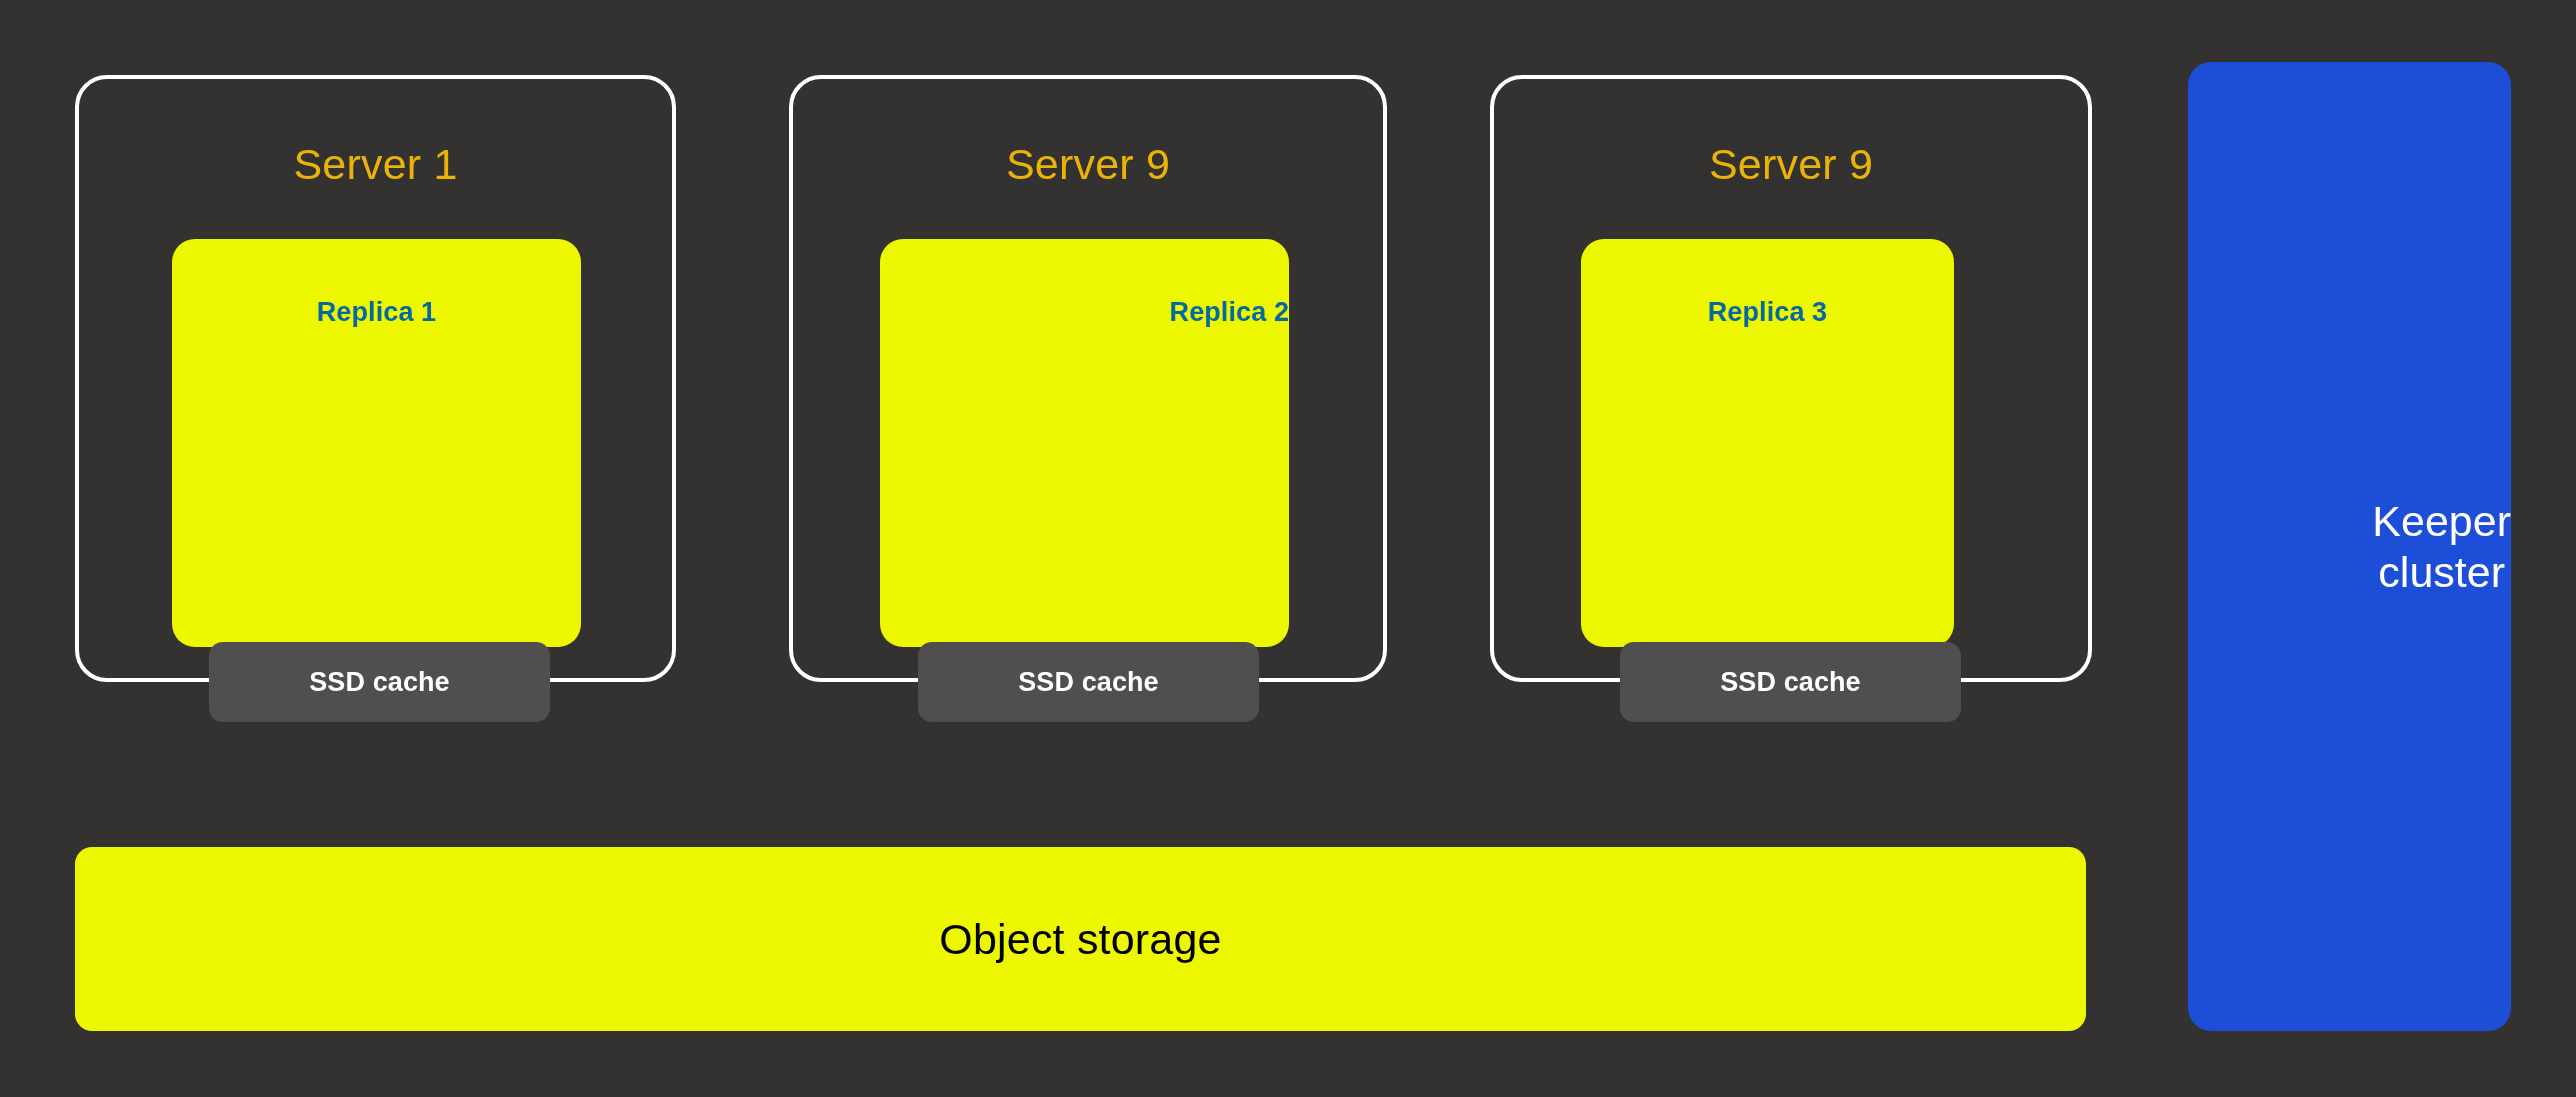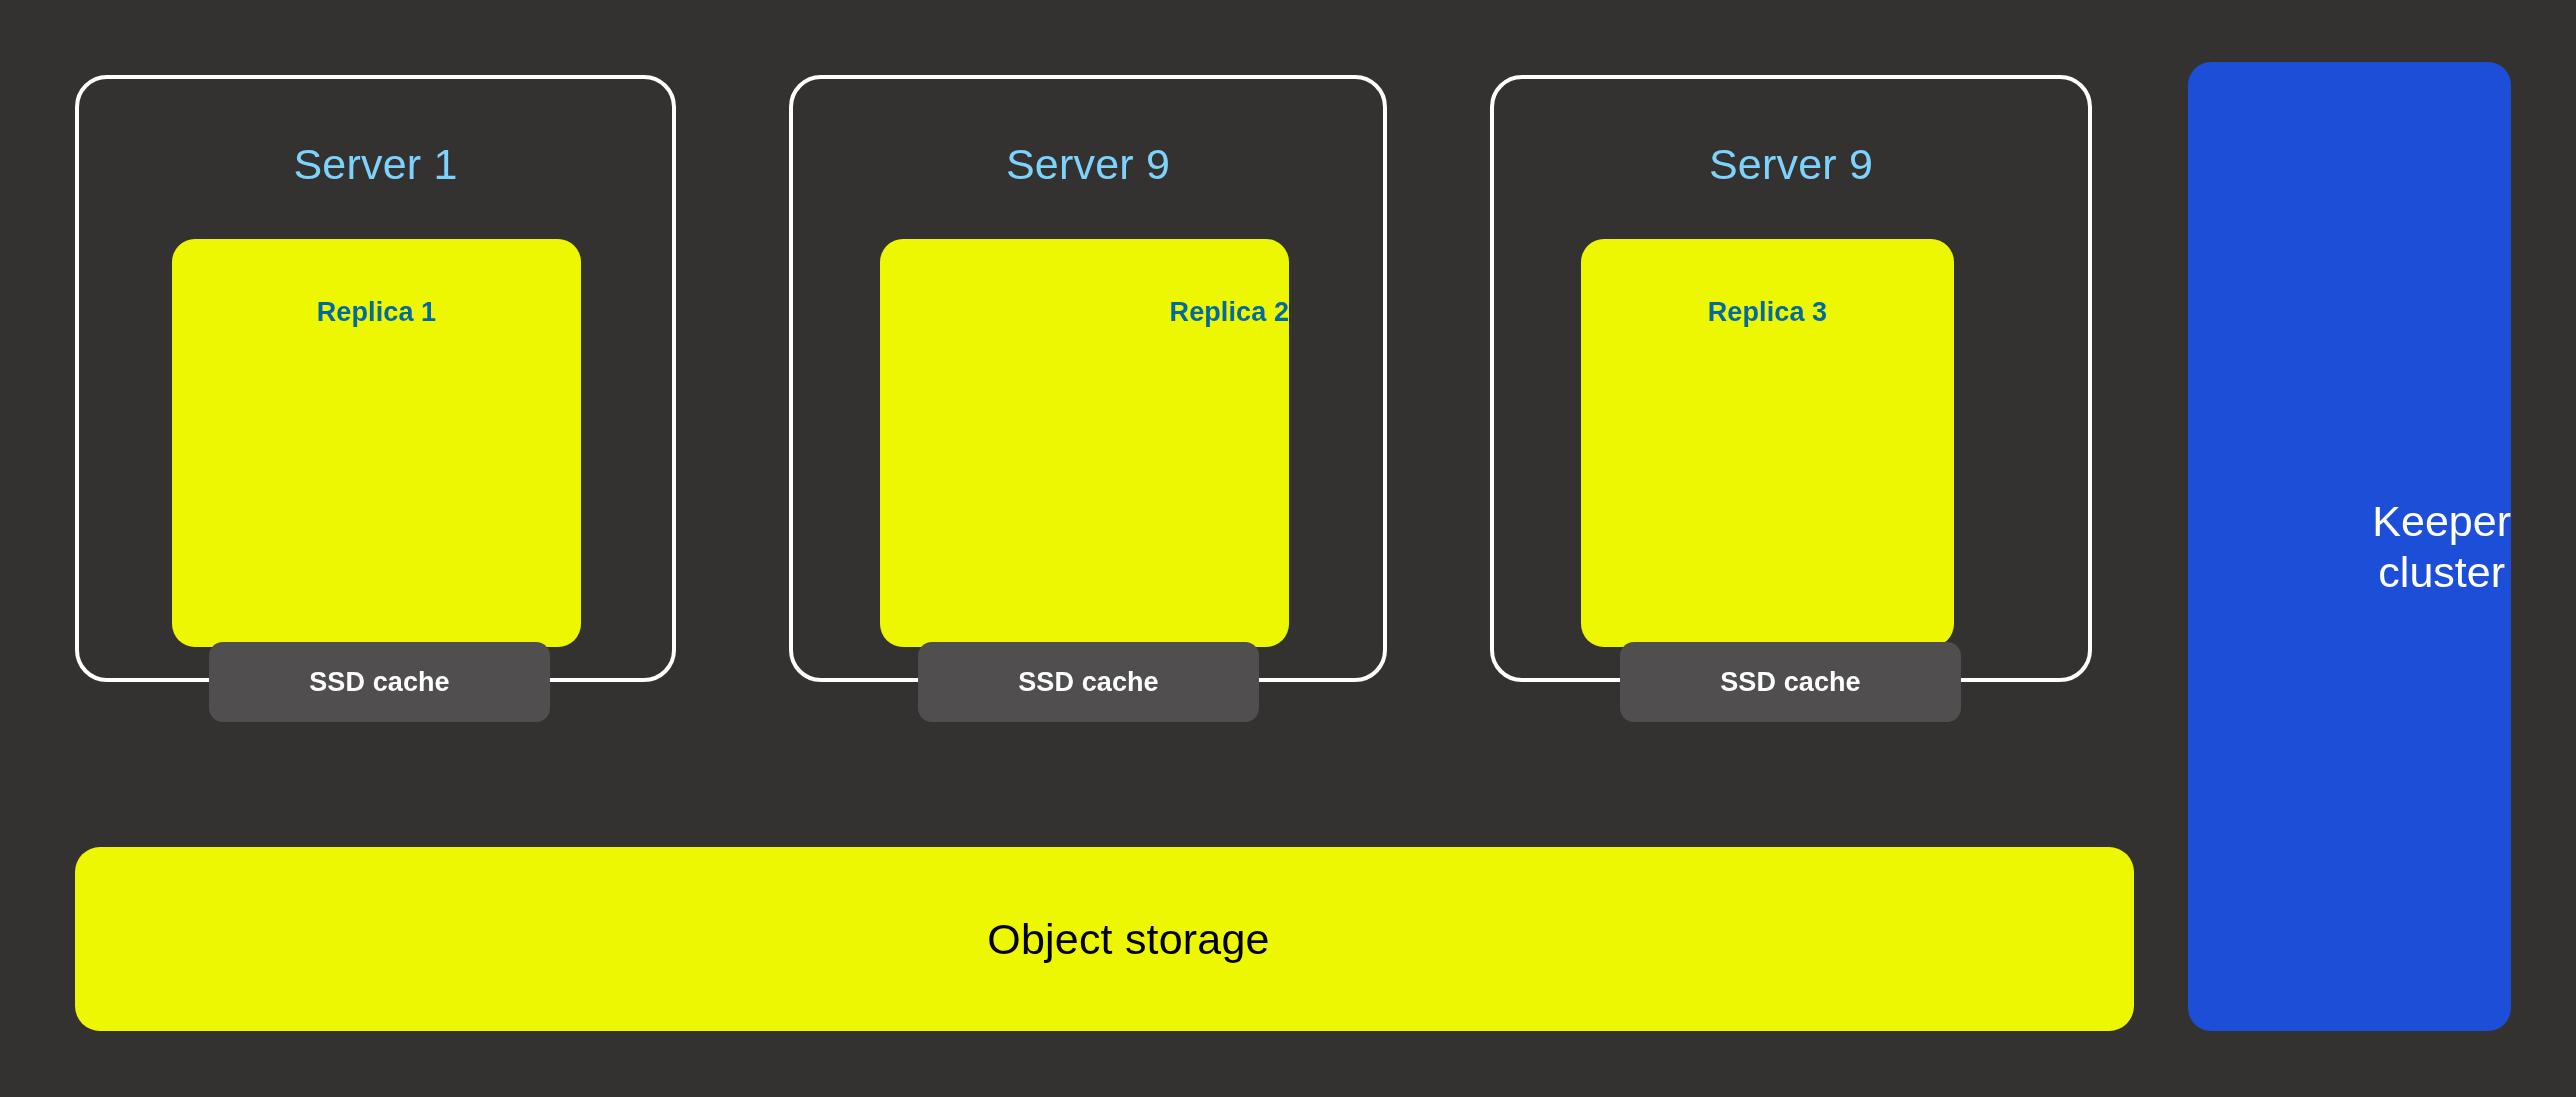--- a/index.html
+++ b/index.html
@@ -26,21 +26,21 @@
     box-sizing: border-box;
     border: 4.4px solid #ffffff;
     border-radius: 32px;
     background: transparent;
   }
   .server-title {
     position: absolute;
     left: 0;
     right: 0;
     text-align: center;
-    color: #7dd3fc;
+    color: #eab308;
     font-size: 43px;
     font-weight: 400;
     letter-spacing: 0.2px;
     line-height: 1;
     white-space: nowrap;
   }
 
   
   .replica-box {
     position: absolute;
@@ -75,25 +75,24 @@
     font-weight: 700;
     letter-spacing: 0.1px;
     line-height: 1;
     white-space: nowrap;
   }
 
   
   .object-storage {
     position: absolute;
     background: #EDF800;
-    border-radius: 25px;
+    border-radius: 17px;
     display: flex;
     align-items: center;
     justify-content: center;
-    padding-left: 48px;
   }
   .object-storage-label {
     color: #000000;
     font-size: 43px;
     font-weight: 400;
     letter-spacing: 0.2px;
     line-height: 1;
     white-space: nowrap;
   }
 

